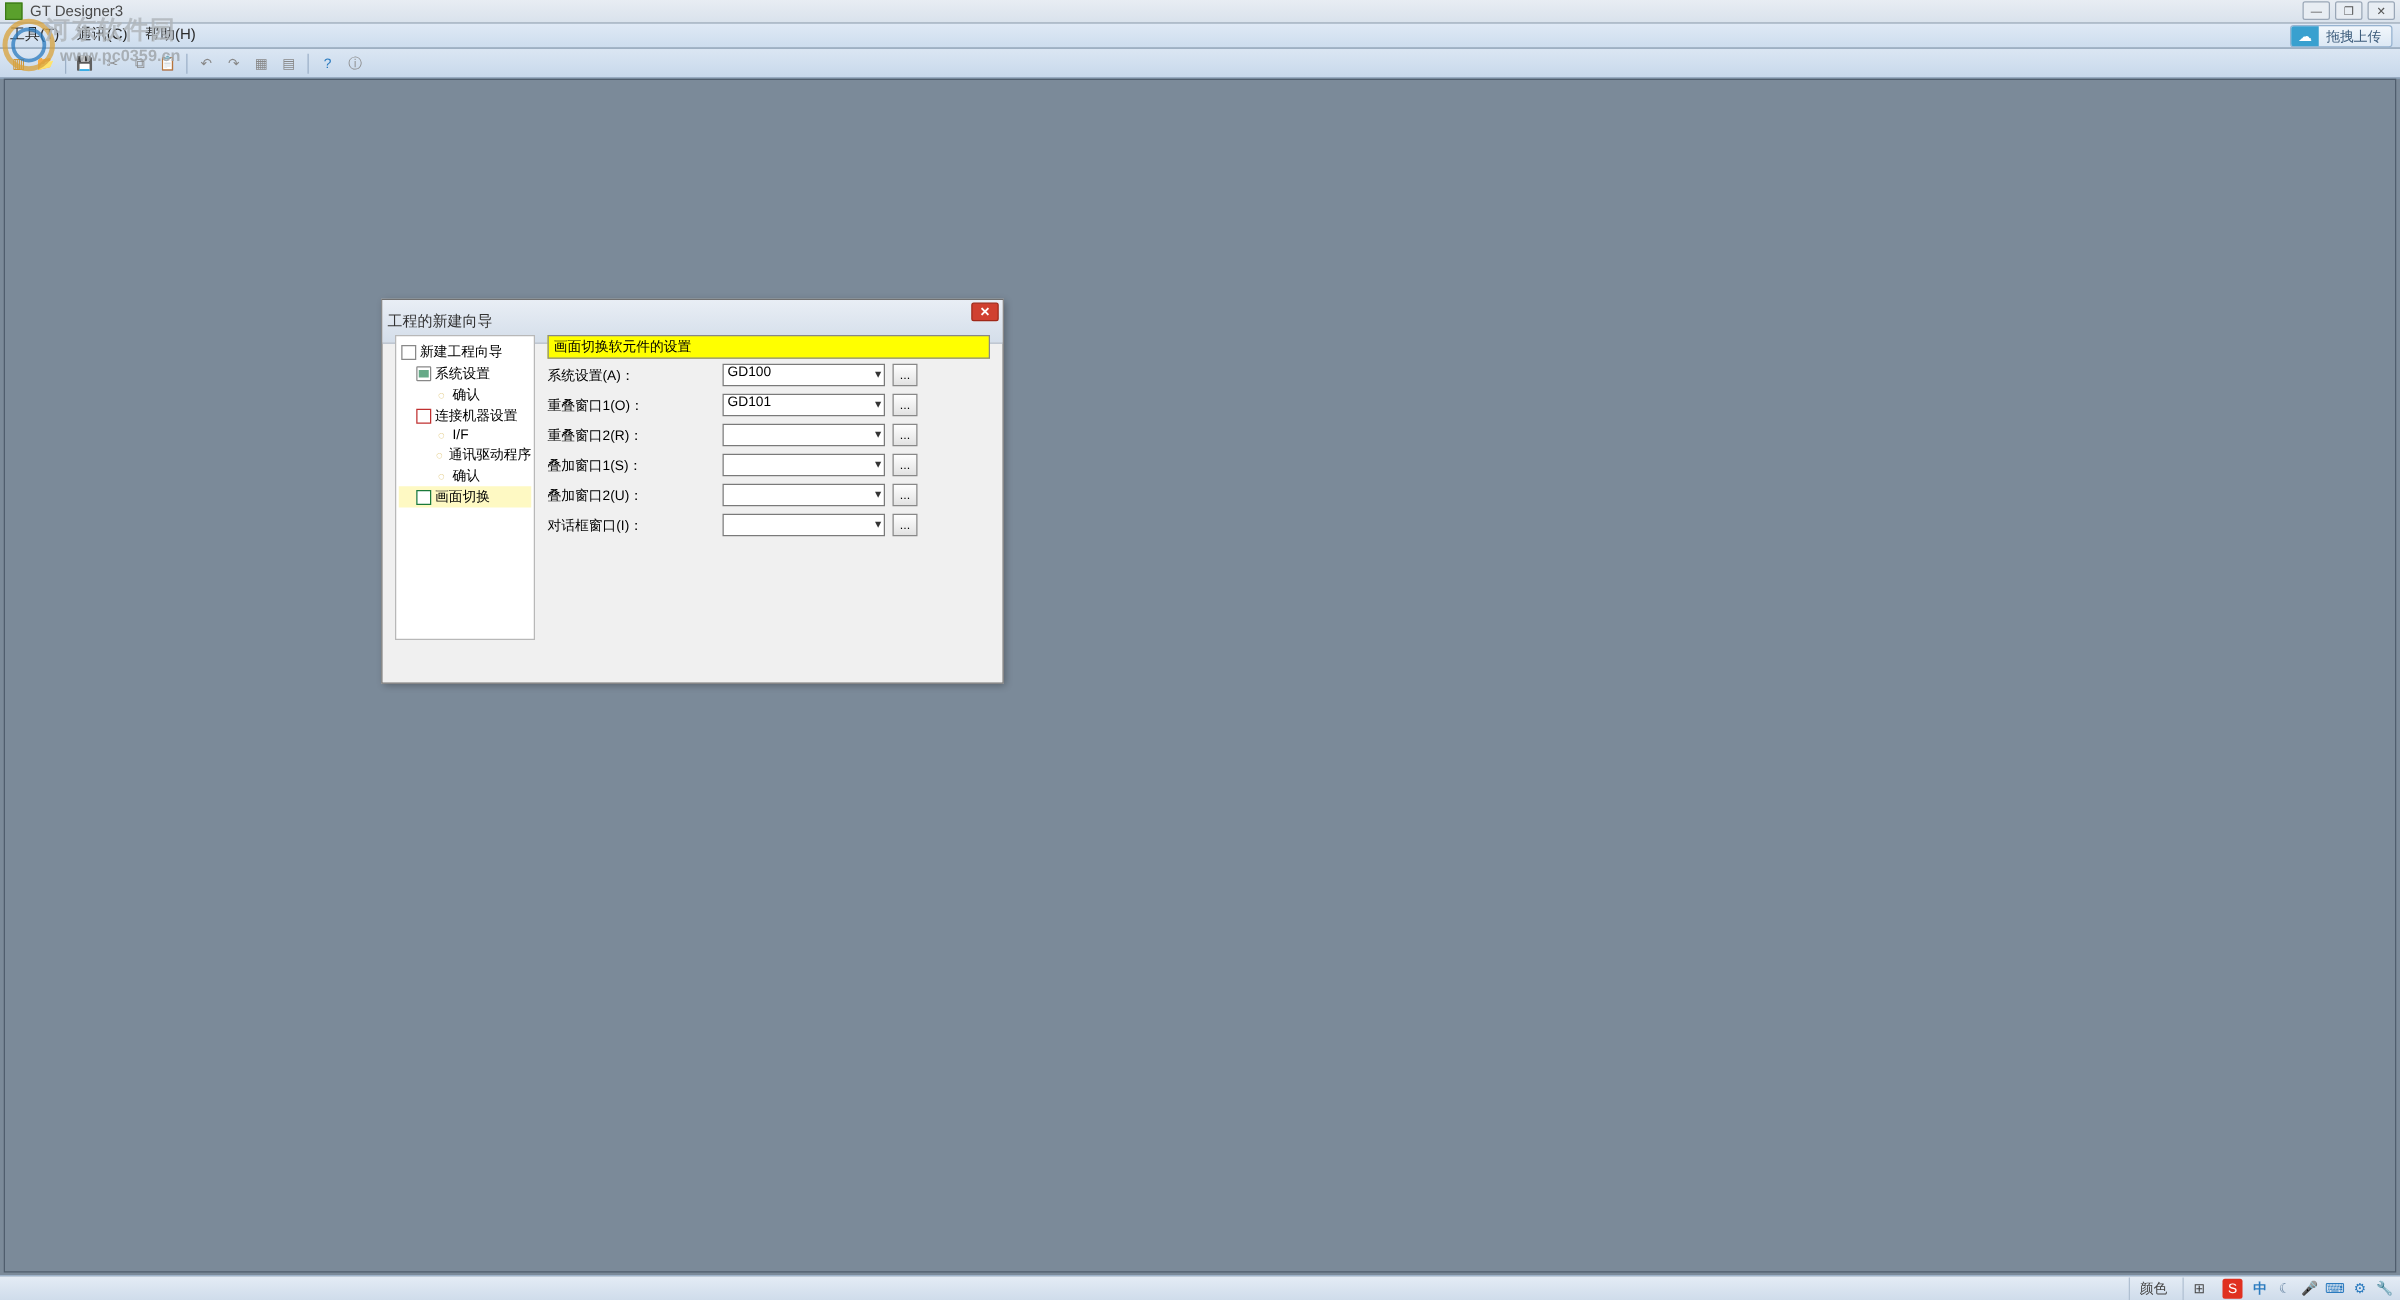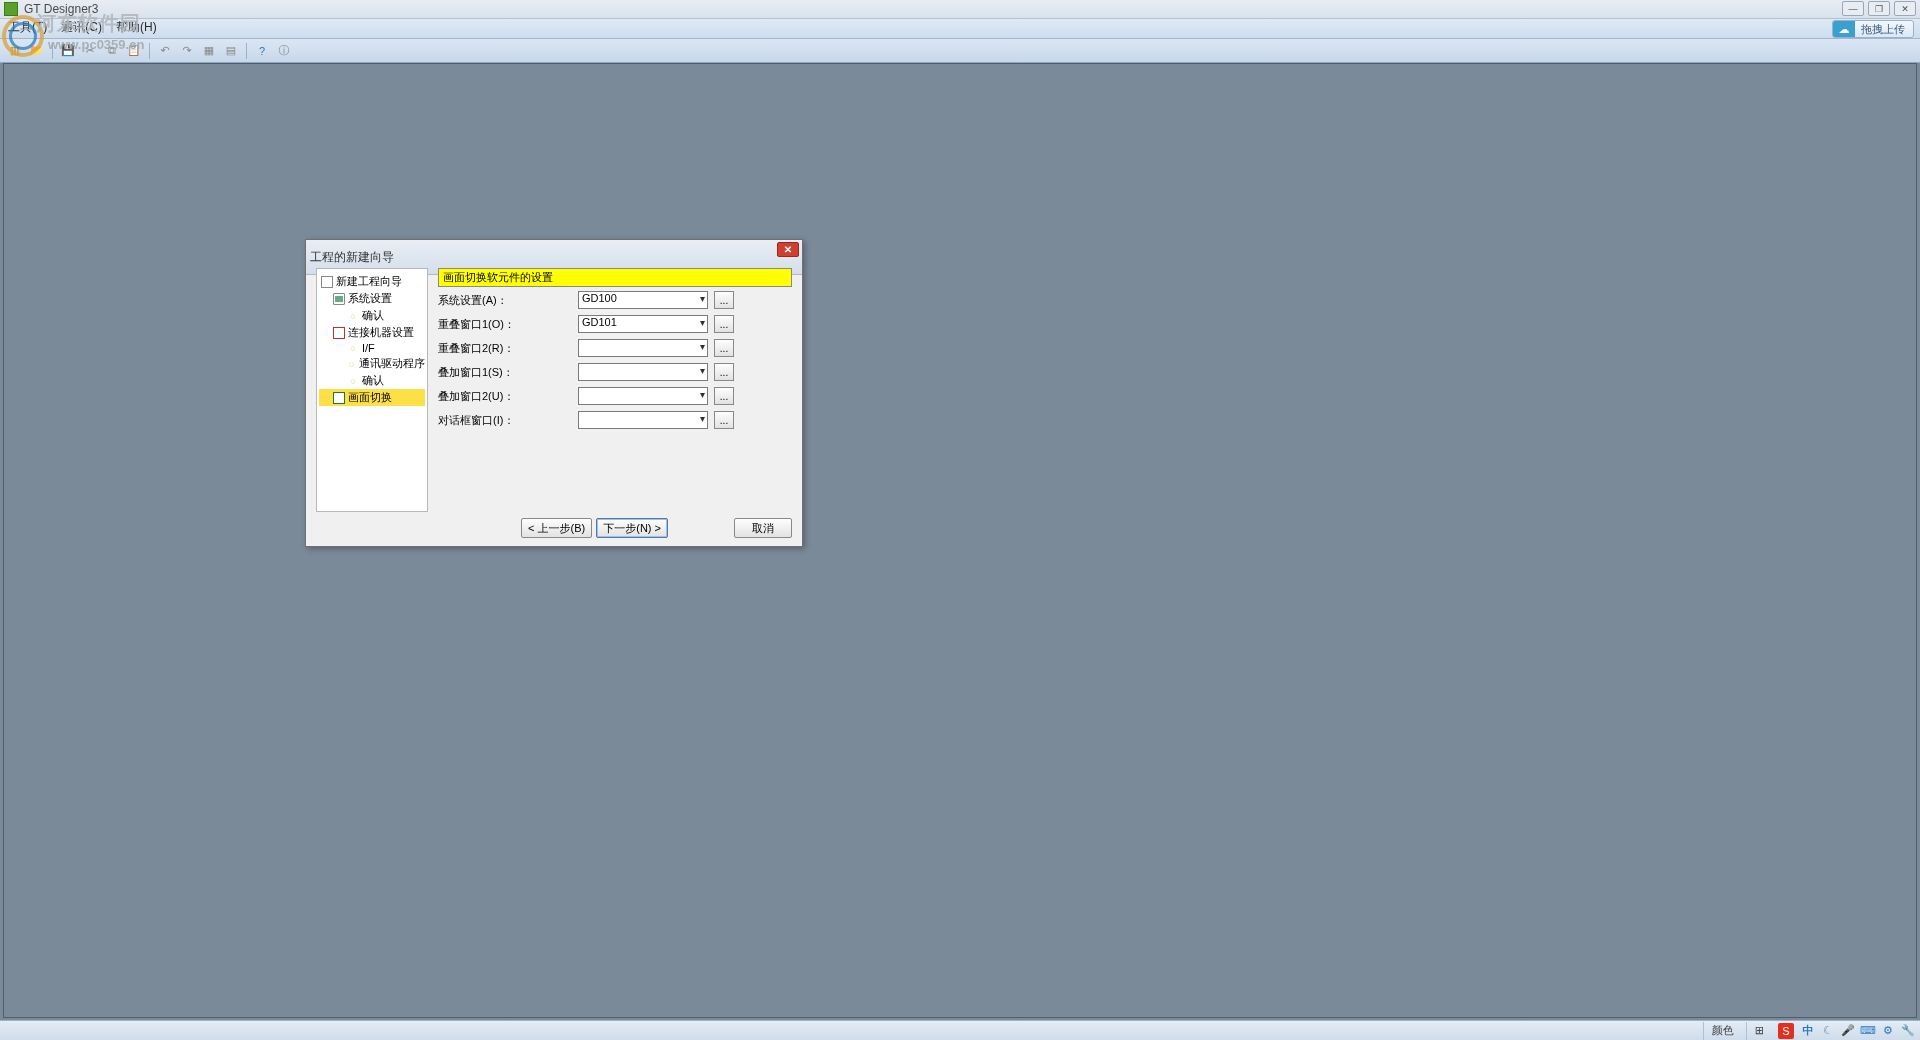--- a/index.html
+++ b/index.html
@@ -48,21 +48,21 @@
 .nav-tree .node { display: flex; align-items: center; padding: 1px 0; white-space: nowrap; cursor: pointer; }
 .nav-tree .node.l1 { padding-left: 2px; }
 .nav-tree .node.l2 { padding-left: 14px; }
 .nav-tree .node.l3 { padding-left: 28px; }
 .nav-tree .ic { width: 12px; height: 12px; margin-right: 3px; display: inline-flex; align-items: center; justify-content: center; font-size: 9px; }
 .nav-tree .ic.doc { border: 1px solid #888; background: #fff; }
 .nav-tree .ic.screen { background: #fff; border: 1px solid #888; border-radius: 1px; }
 .nav-tree .ic.screen::before { content:""; display:block; width:8px; height:6px; background:#6a8; margin:1px;}
 .nav-tree .ic.bulb { color: #caa020; }
 .nav-tree .ic.conn { background:#fff; border:1px solid #c03030; }
-.nav-tree .node.sel { background: #fde047; }
+.nav-tree .node.sel { background: #fef9c3; }
 .nav-tree .node.sel .lbl { font-weight: normal; }
 .nav-tree .ic.frame { background:#fff; border:1px solid #1a7a3a; }
 
 
 .form-area { flex: 1; display: flex; flex-direction: column; }
 .section-head { background: #ffff00; border: 1px solid #888; padding: 1px 4px; font-size: 11px; margin-bottom: 4px; }
 .section-desc { font-size: 11px; line-height: 1.35; margin-bottom: 10px; color: #222; }
 .form-row { display: flex; align-items: center; margin-bottom: 6px; }
 .form-row .lbl { width: 140px; font-size: 11px; }
 .form-row .combo { width: 130px; height: 18px; border: 1px solid #7a7a7a; background: #fff; font-size: 11px; padding: 0 16px 0 3px; position: relative; }
@@ -205,28 +205,20 @@
         <div class="ell">...</div>
       </div>
       <div class="form-row">
         <span class="lbl">对话框窗口(I)：</span>
         <div class="combo"><span></span></div>
         <div class="ell">...</div>
       </div>
     </div>
   </div>
 
-  <div class="wizard-footer">
-    <div class="spacer"></div>
-    <div class="wbtn-group">
-      <div class="wbtn">&lt; 上一步(B)</div>
-      <div class="wbtn primary">下一步(N) &gt;</div>
-    </div>
-    <div class="wbtn" style="min-width:58px;">取消</div>
-  </div>
 </div>
 
 <div class="statusbar">
   <div class="right">
     <div class="cell">颜色</div>
     <div class="cell">⊞</div>
     <div class="cell" style="border-left:none;padding:0 2px;">
       <span class="tray-ic" style="background:#e03020;color:#fff;border-radius:2px;">S</span>
     </div>
     <span class="tray-ic" style="color:#2b7bbf;font-weight:bold;">中</span>

